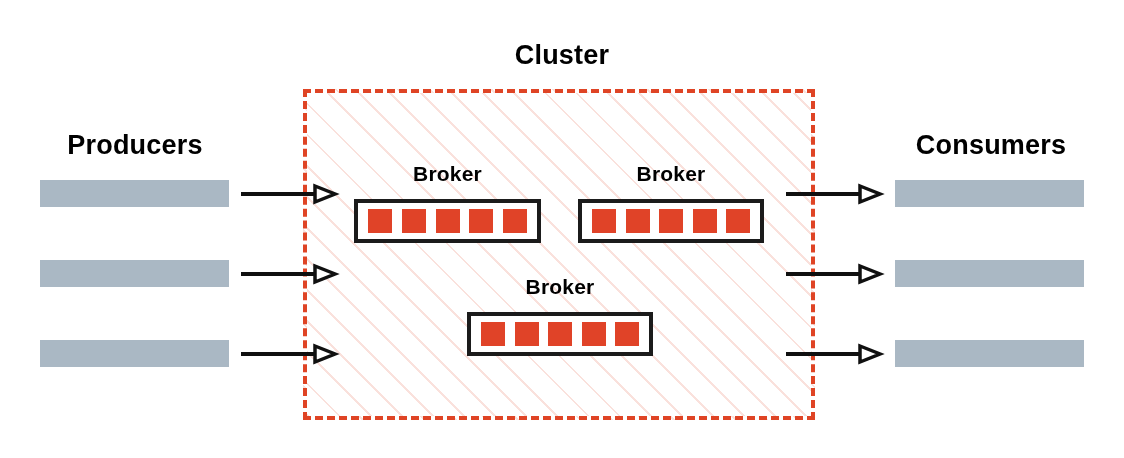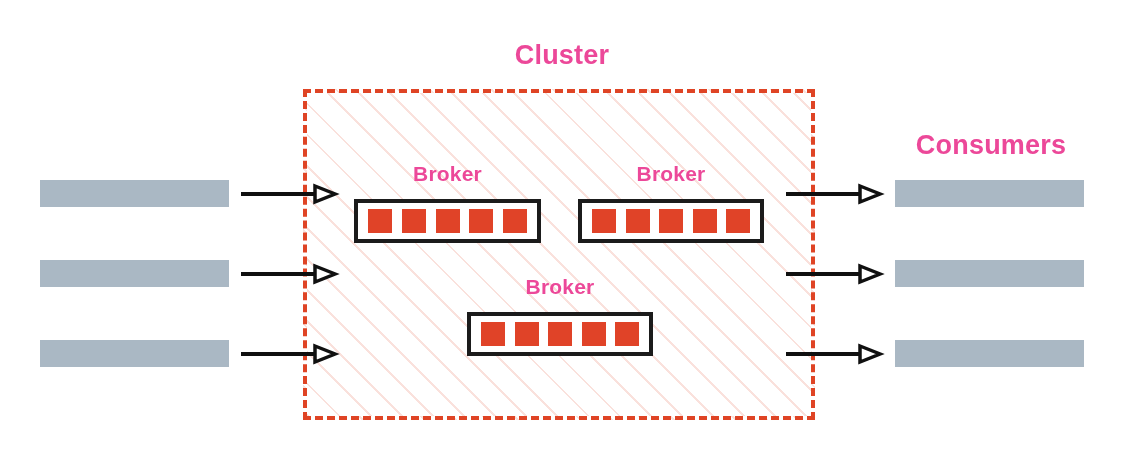--- a/index.html
+++ b/index.html
@@ -16,21 +16,21 @@
     height: 458px;
     background: #ffffff;
     overflow: hidden;
   }
 
   
   .heading {
     position: absolute;
     font-family: "Liberation Sans", sans-serif;
     font-weight: 600;
-    color: #ec4899;
+    color: #000000;
     white-space: nowrap;
     letter-spacing: 0.2px;
   }
   .heading-lg { font-size: 27px; }
 
   #title-cluster    { left: 0;    top: 40px;  width: 1124px; text-align: center; }
   #label-producers  { left: 0;    top: 130px; width: 270px;  text-align: center; }
   #label-consumers  { left: 856px; top: 130px; width: 270px; text-align: center; }
 
   .broker-label {
@@ -109,20 +109,21 @@
 </style>
 </head>
 <body>
 
 <div id="diagram-root">
 
   <div id="cluster-box"></div>
 
   <div class="heading heading-lg" id="title-cluster">Cluster</div>
 
+  <div class="heading heading-lg" id="label-producers">Producers</div>
 
   <div class="heading heading-lg" id="label-consumers">Consumers</div>
 
   <div class="client-bar producer-bar row-1"></div>
   <div class="client-bar producer-bar row-2"></div>
   <div class="client-bar producer-bar row-3"></div>
 
   <div class="client-bar consumer-bar row-1"></div>
   <div class="client-bar consumer-bar row-2"></div>
   <div class="client-bar consumer-bar row-3"></div>

